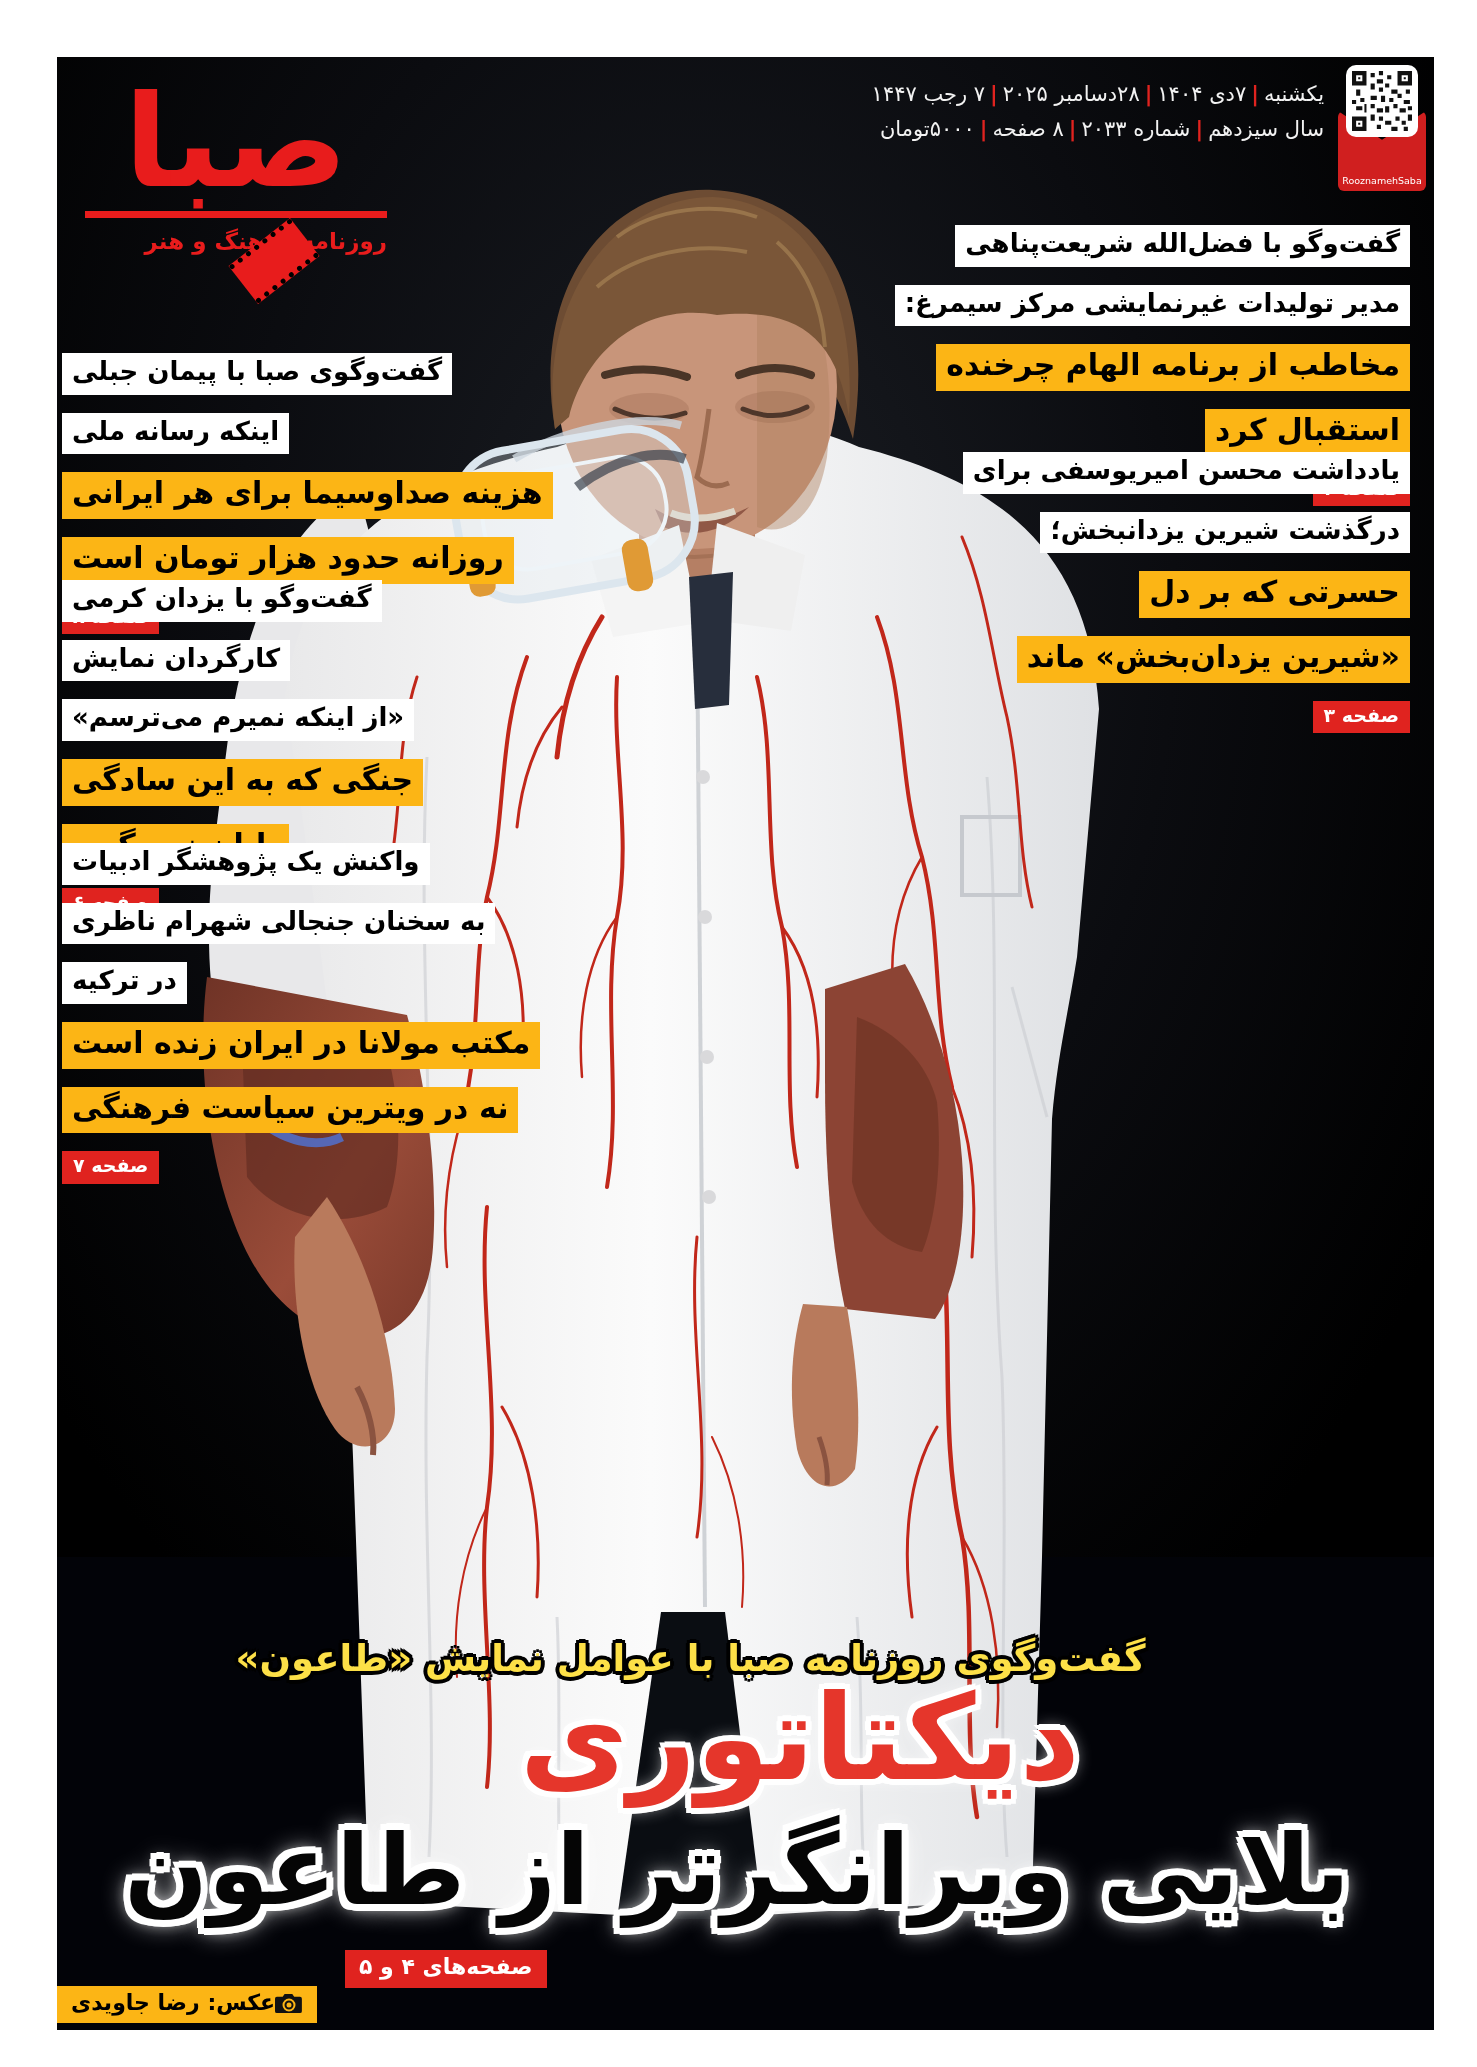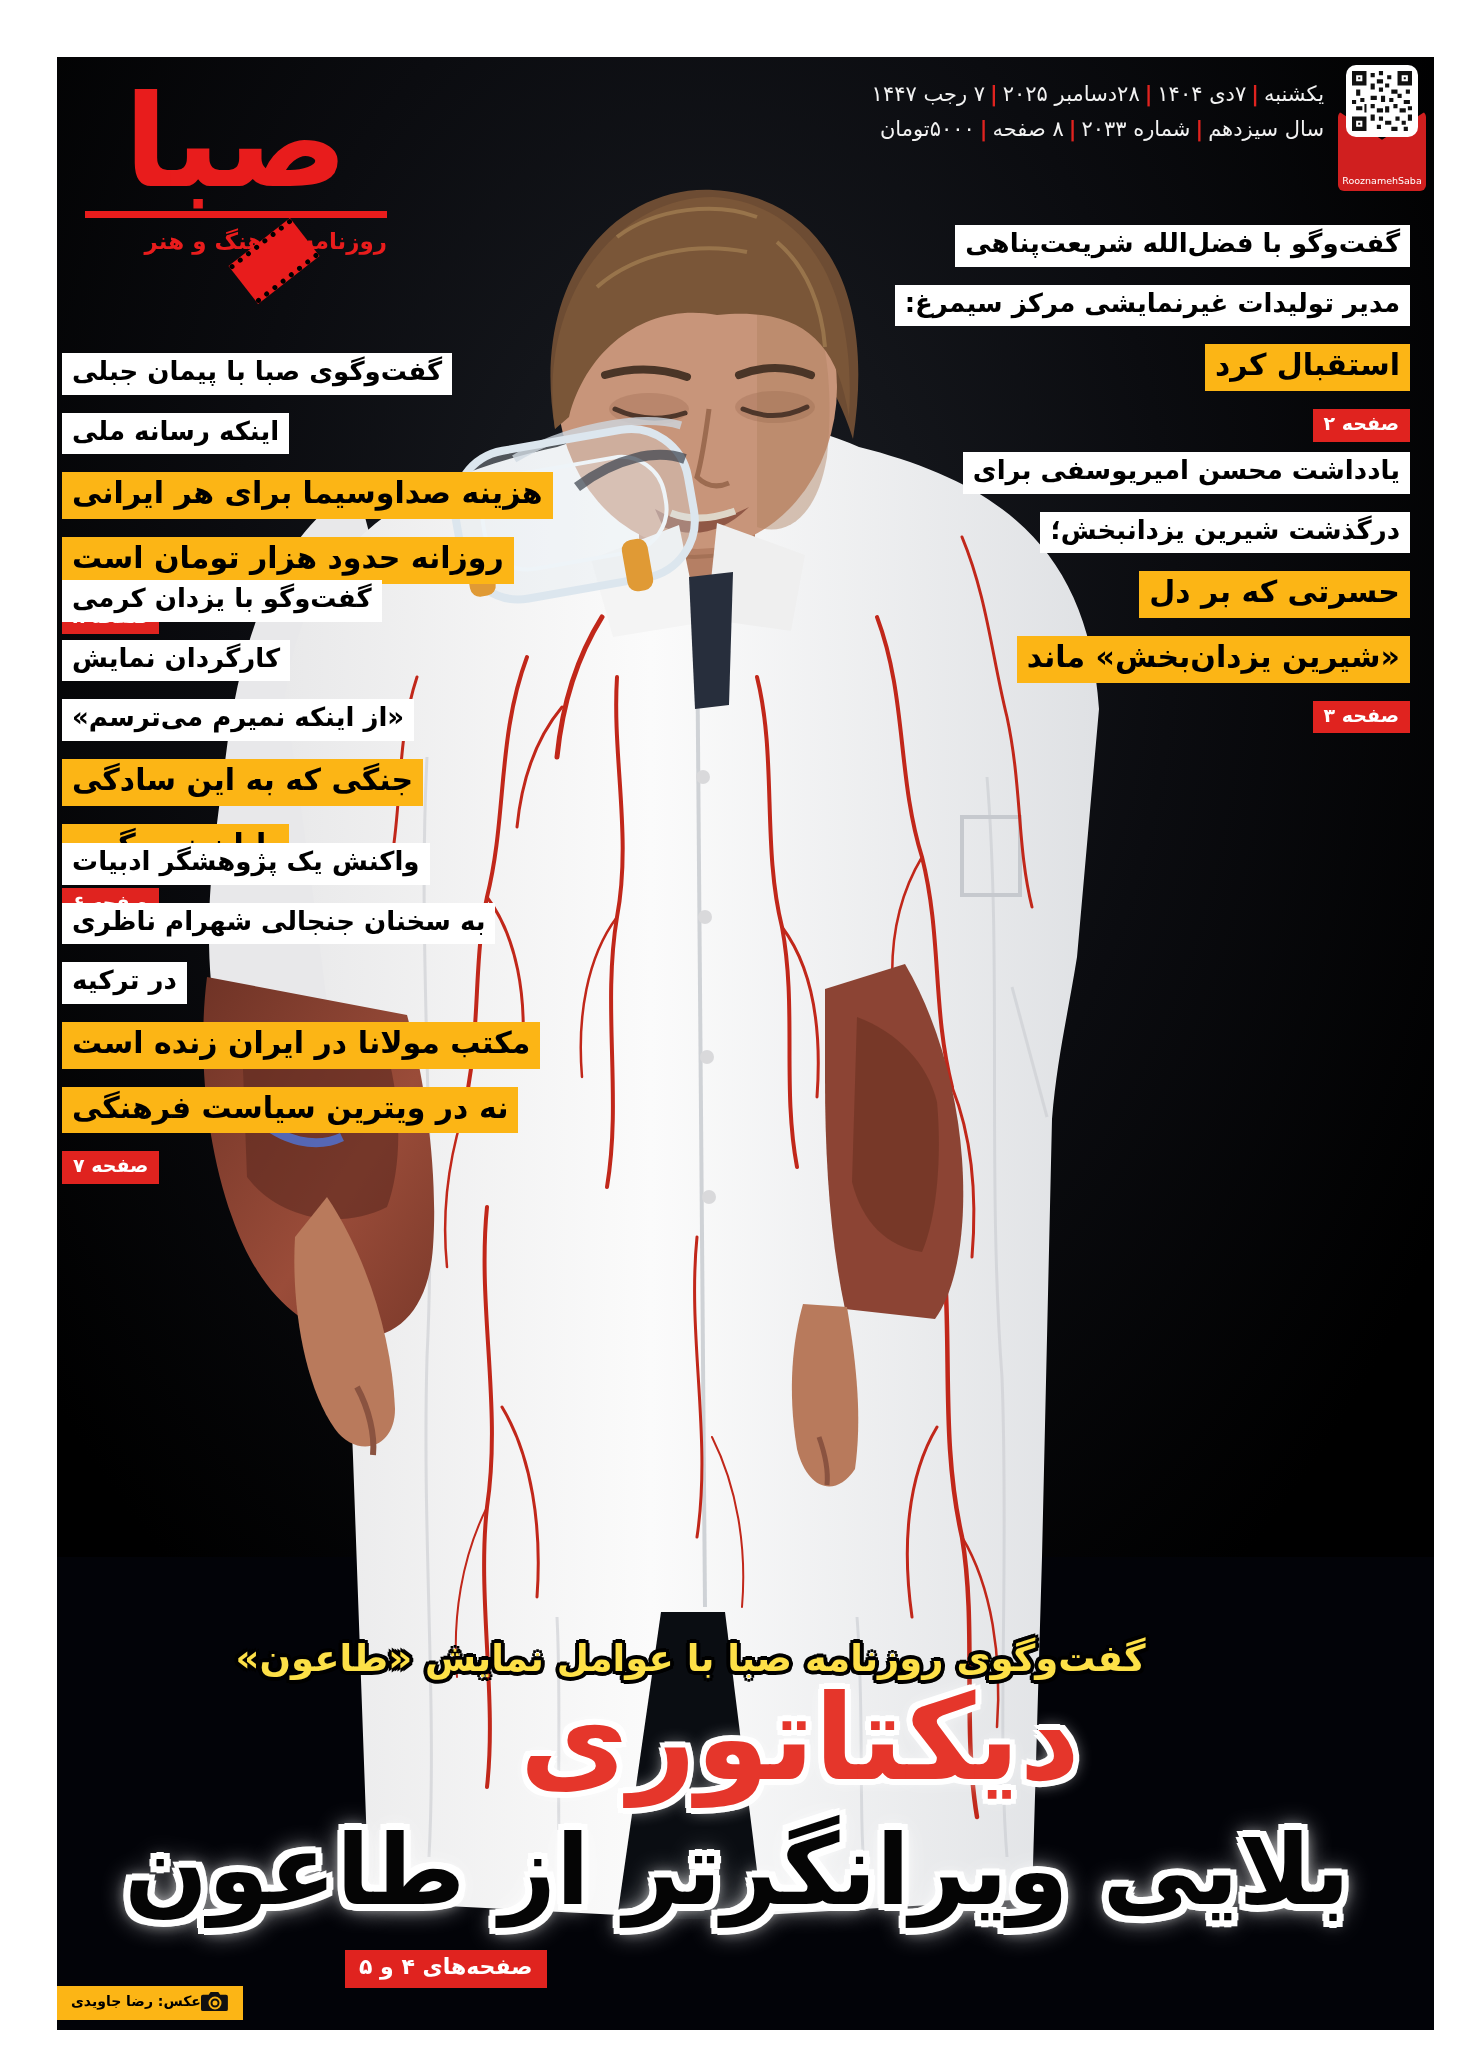--- a/index.html
+++ b/index.html
@@ -56,21 +56,21 @@
          text-shadow:-5px -5px 0 #fff,5px -5px 0 #fff,-5px 5px 0 #fff,5px 5px 0 #fff,
                      -6px 0 0 #fff,6px 0 0 #fff,0 -6px 0 #fff,0 6px 0 #fff,0 0 18px rgba(255,255,255,.9);}
   .h-main{position:absolute;top:1756px;left:0;right:17px;z-index:7;text-align:center;direction:rtl;
           font-size:98px;font-weight:700;color:#050505;
           text-shadow:-6px -6px 0 #fff,6px -6px 0 #fff,-6px 6px 0 #fff,6px 6px 0 #fff,
                       -7px 0 0 #fff,7px 0 0 #fff,0 -7px 0 #fff,0 7px 0 #fff,
                       0 0 16px #fff,0 0 28px rgba(255,255,255,.95);}
   .pages-badge{position:absolute;left:288px;top:1893px;z-index:8;background:var(--red);color:#fff;
                font-size:22px;font-weight:700;padding:4px 14px 9px;direction:rtl;}
   .credit{position:absolute;left:0;top:1929px;z-index:8;background:var(--yellow);color:#000;
-          font-size:14px;font-weight:700;padding:4px 14px 8px;direction:rtl;
+          font-size:22px;font-weight:700;padding:4px 14px 8px;direction:rtl;
           display:flex;align-items:center;}
 </style>
 </head>
 <body>
 
 <div class="page">
   <div class="cover">
 
     <svg class="photo" viewBox="0 0 1377 1973" width="1377" height="1973" aria-hidden="true">
       <defs>
@@ -226,20 +226,21 @@
           <path fill="#fff" d="M2 2h3v3H2zM24 2h3v3h-3zM2 24h3v3H2z"></path>
           <path fill="#111" d="M3 3h1v1H3zM25 3h1v1h-1zM3 25h1v1H3z"></path>
         </svg>
       </div>
       <div class="qrlabel">RooznamehSaba</div>
     </div>
 
     <div class="col rightcol" style="top:168px;">
       <span class="hl white">گفت‌وگو با فضل‌الله شریعت‌پناهی</span>
       <span class="hl white">مدیر تولیدات غیرنمایشی مرکز سیمرغ:</span>
+      <span class="hl yellow">مخاطب از برنامه الهام چرخنده</span>
       <span class="hl yellow">استقبال کرد</span>
       <span class="page-badge">صفحه ۲</span>
     </div>
 
     <div class="col rightcol" style="top:395px;">
       <span class="hl white">یادداشت محسن امیریوسفی برای</span>
       <span class="hl white">درگذشت شیرین یزدانبخش؛</span>
       <span class="hl yellow">حسرتی که بر دل</span>
       <span class="hl yellow">«شیرین یزدان‌بخش» ماند</span>
       <span class="page-badge">صفحه ۳</span>

